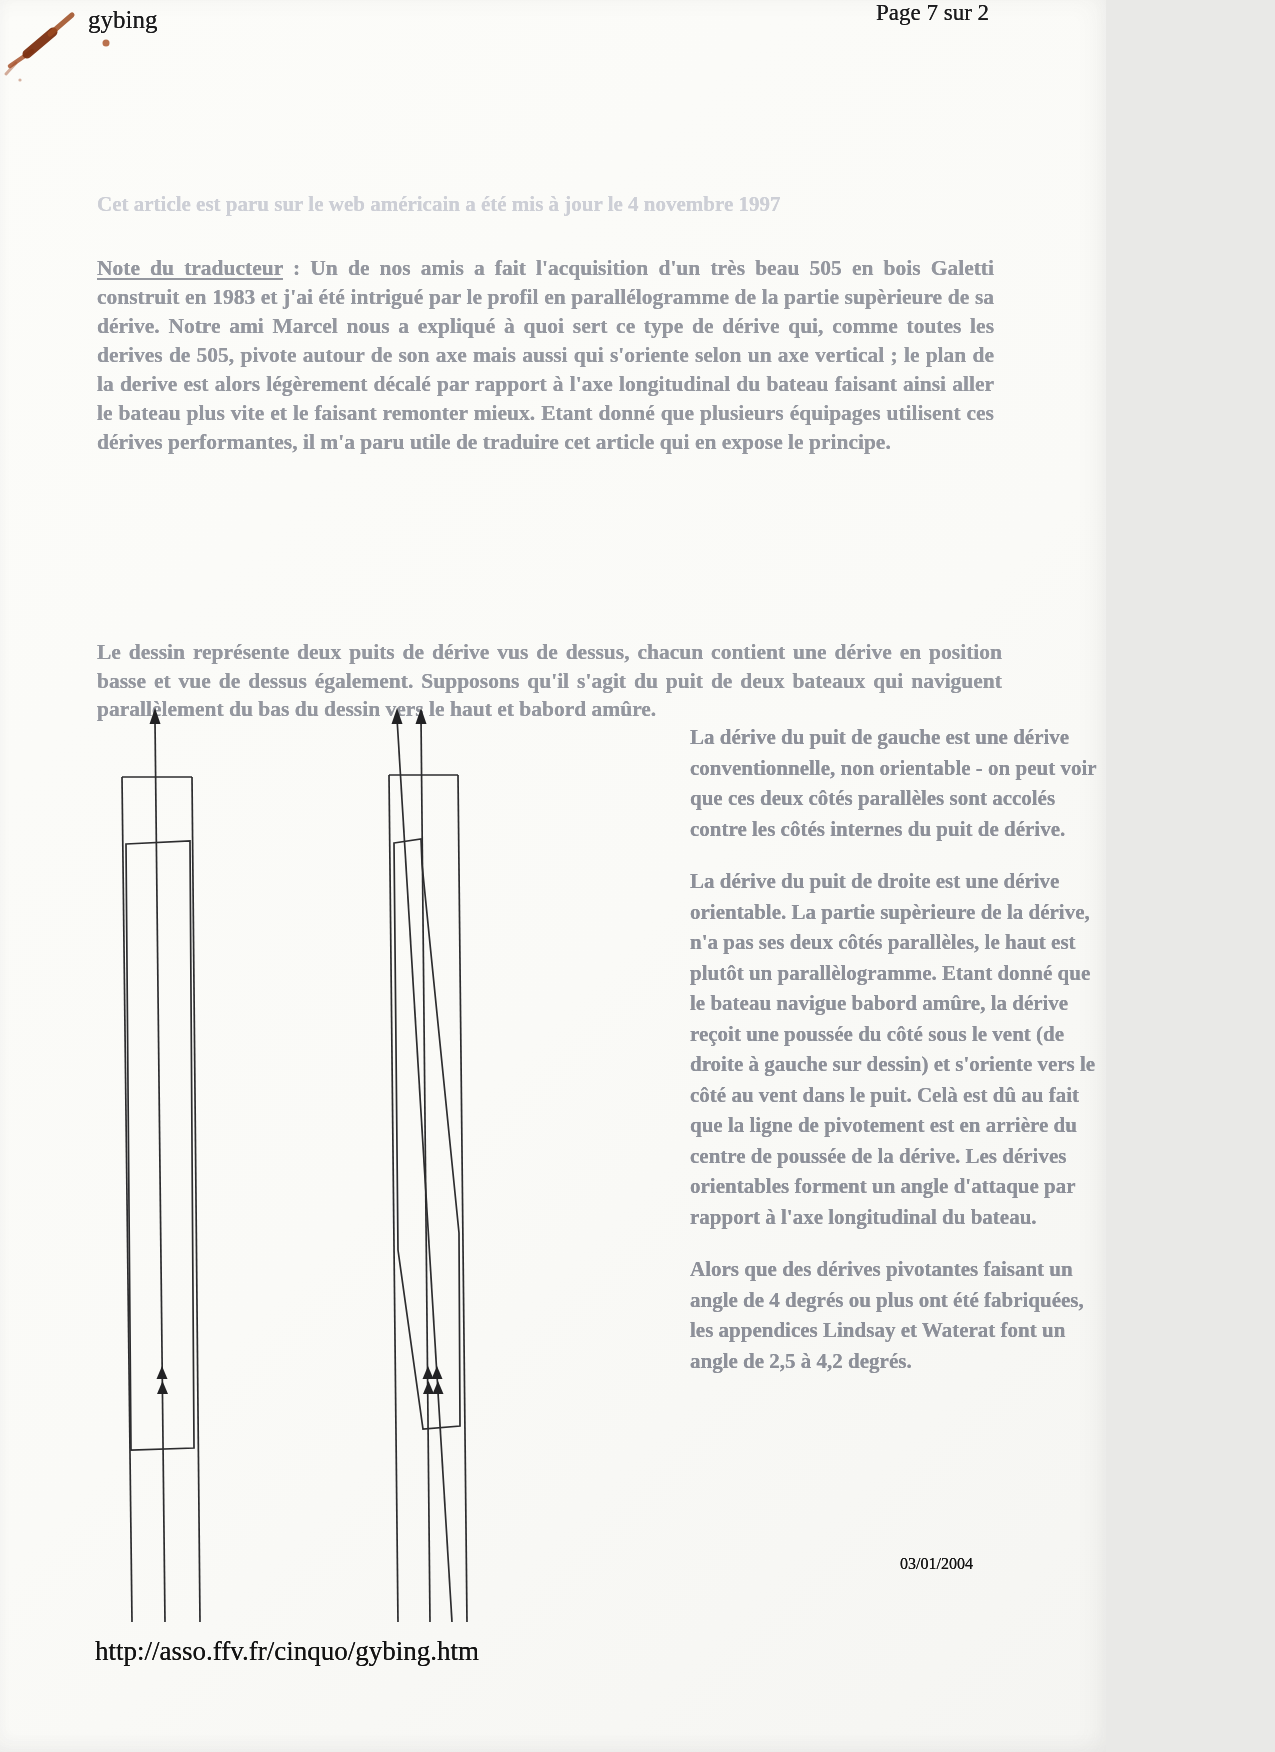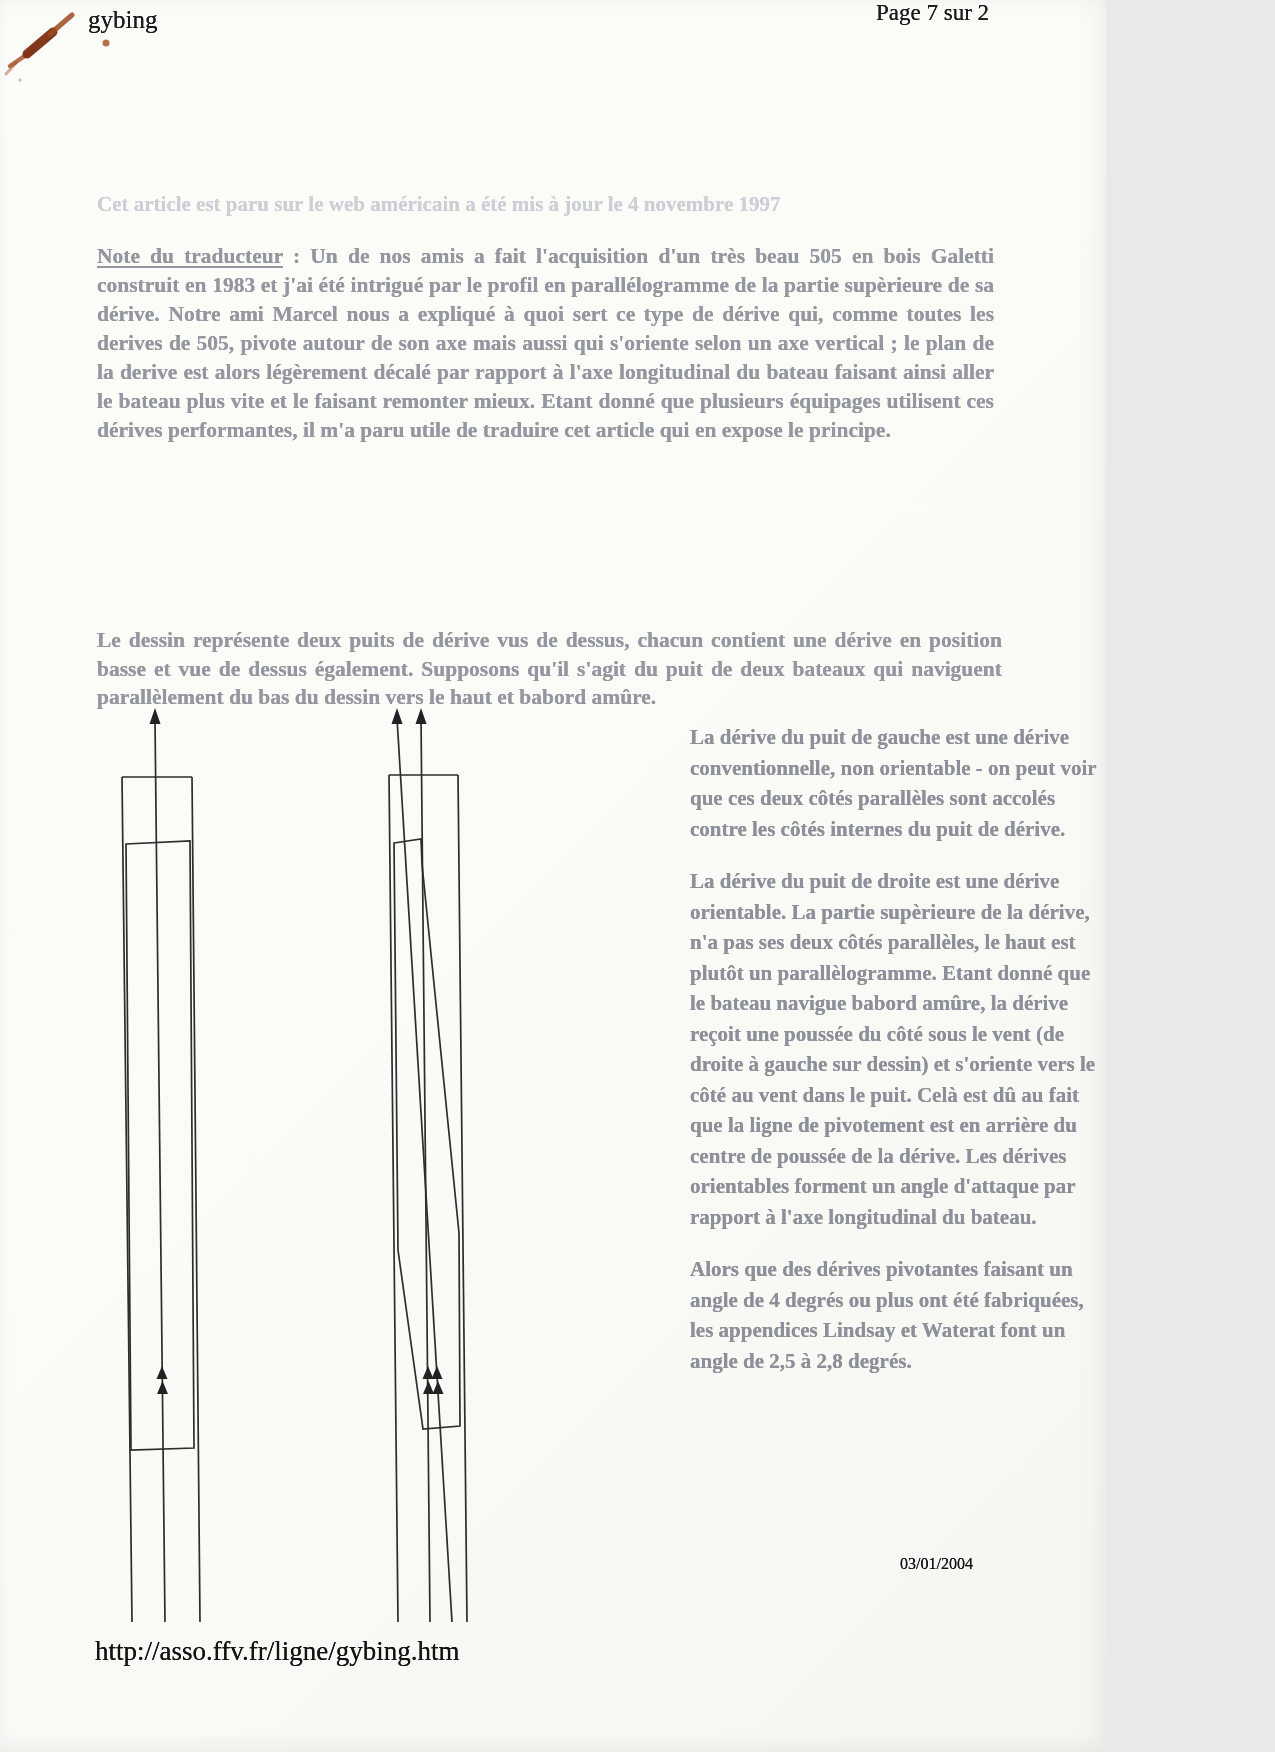--- a/index.html
+++ b/index.html
@@ -10,21 +10,21 @@
     font-family:"Liberation Serif", serif;
   }
   .abs{position:absolute;}
   .ink{color:#1c1c1e;}
   .print{text-shadow:0 0 .6px currentColor;}
   .docname{left:88px;top:6px;font-size:25px;}
   .pagelabel{left:876px;top:0px;font-size:23px;}
   .title{left:0;top:112px;width:1085px;text-align:center;font-size:41px;font-weight:700;
          color:#c3c5cc;letter-spacing:1px;}
   .intro{left:97px;top:192px;width:900px;font-size:21px;font-weight:600;color:#cdcfd6;}
-  .para{font-size:21.5px;line-height:29px;font-weight:600;color:#94979f;text-align:justify;}
+  .para{font-size:21.5px;line-height:29px;font-weight:600;color:#94979f;text-align:justify;margin-top:12px;}
   .p1{left:97px;top:242px;width:897px;}
   .noteu{text-decoration:underline;text-underline-offset:3px;}
   .pitalic{left:97px;top:500px;width:897px;font-style:italic;color:#9a9da5;line-height:31px;}
   .pdesc{left:97px;top:626px;width:905px;line-height:28.5px;}
   .rightcol{left:658px;top:722px;width:420px;font-size:21px;line-height:30.5px;
             font-weight:600;color:#8d9099;text-align:left;margin-left:32px;}
   .rightcol p{margin:0 0 22px 0;}
   .url{left:95px;top:1636px;font-size:27px;color:#131313;}
   .date{left:900px;top:1555px;font-size:16px;color:#131313;}
   .artifact{background:#cbcbc9;opacity:.55;}
@@ -94,21 +94,21 @@
       <polygon points="428,1366 422.5,1379 433.5,1379"></polygon>
       <polygon points="428.5,1381 423,1394 434,1394"></polygon>
       <polygon points="437,1366 431.5,1379 442.5,1379"></polygon>
       <polygon points="438,1381 432.5,1394 443.5,1394"></polygon>
     </g>
   </svg>
 
   <div class="abs print rightcol">
     <p>La dérive du puit de gauche est une dérive conventionnelle, non orientable - on peut voir que ces deux côtés parallèles sont accolés contre les côtés internes du puit de dérive.</p>
     <p>La dérive du puit de droite est une dérive orientable. La partie supèrieure de la dérive, n'a pas ses deux côtés parallèles, le haut est plutôt un parallèlogramme. Etant donné que le bateau navigue babord amûre, la dérive reçoit une poussée du côté sous le vent (de droite à gauche sur dessin) et s'oriente vers le côté au vent dans le puit. Celà est dû au fait que la ligne de pivotement est en arrière du centre de poussée de la dérive. Les dérives orientables forment un angle d'attaque par rapport à l'axe longitudinal du bateau.</p>
-    <p>Alors que des dérives pivotantes faisant un angle de 4 degrés ou plus ont été fabriquées, les appendices Lindsay et Waterat font un angle de 2,5 à 2,8 degrés.</p>
+    <p>Alors que des dérives pivotantes faisant un angle de 4 degrés ou plus ont été fabriquées, les appendices Lindsay et Waterat font un angle de 2,5 à 4,2 degrés.</p>
   </div>
 
-  <div class="abs print url">http://asso.ffv.fr/ligne/gybing.htm</div>
+  <div class="abs print url">http://asso.ffv.fr/cinquo/gybing.htm</div>
   <div class="abs print date">03/01/2004</div>
 
   <div class="abs artifact" style="left:1118px;top:50px;width:3px;height:18px;transform:rotate(8deg);"></div>
   <div class="abs artifact" style="left:1266px;top:755px;width:4px;height:10px;"></div>
 </div>
 
 </body></html>

